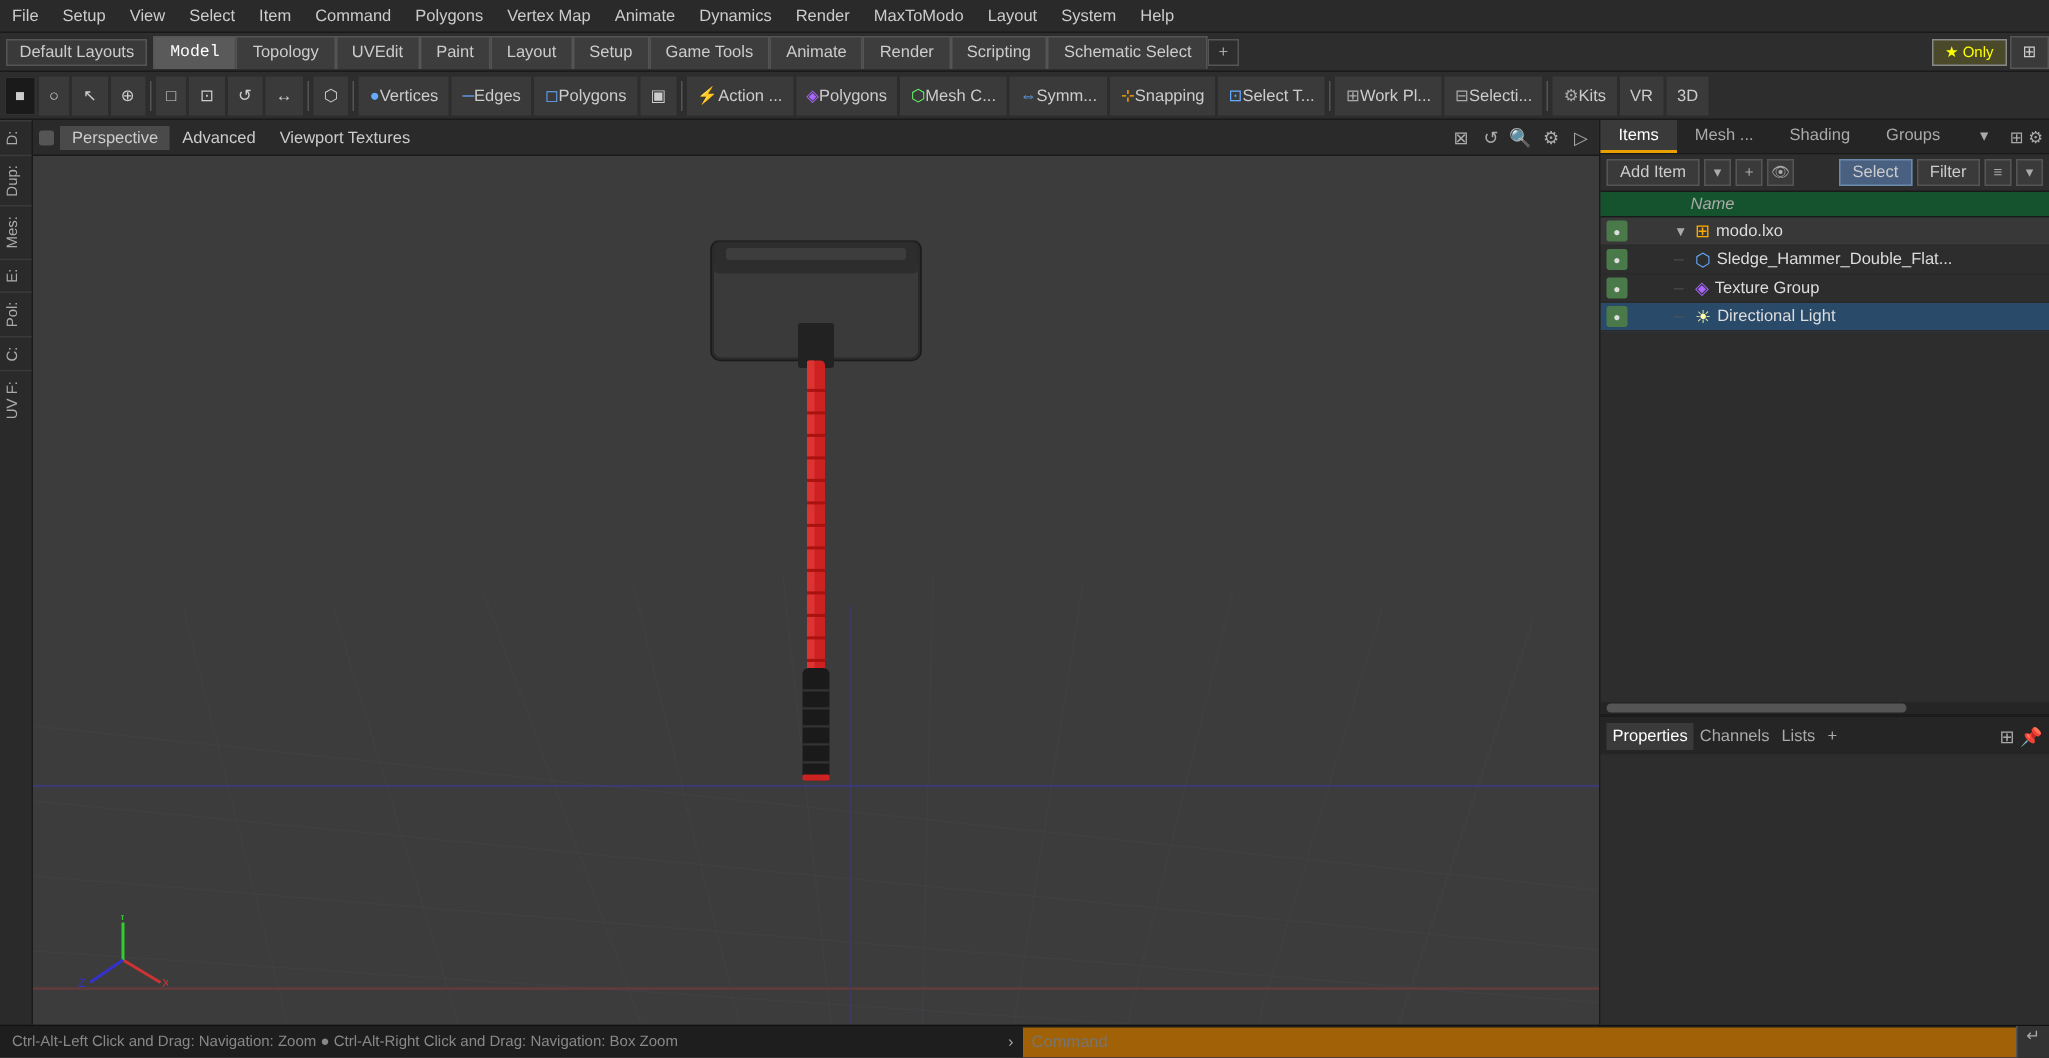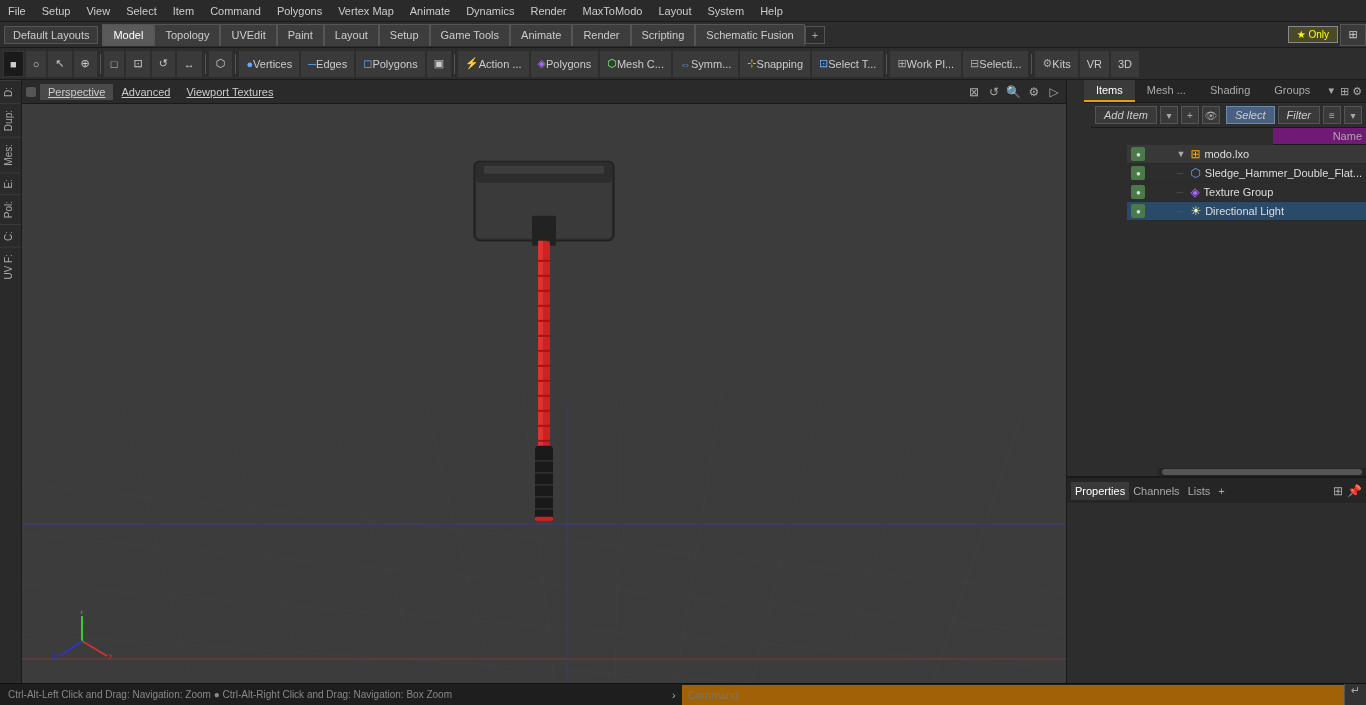--- a/index.html
+++ b/index.html
@@ -7,41 +7,41 @@
 
     
     #menu-bar { display: flex; align-items: center; height: 22px; background: #2a2a2a; border-bottom: 1px solid #1a1a1a; }
     .menu-item { padding: 2px 8px; cursor: pointer; color: #ccc; }
 
     
     #toolbar-layouts { display: flex; align-items: center; height: 26px; background: #2d2d2d; border-bottom: 1px solid #1a1a1a; }
     .layout-dropdown { padding: 2px 8px; background: #3a3a3a; border: 1px solid #555; color: #ccc; font-size: 11px; cursor: pointer; margin-left: 4px; }
     .tab-group { display: flex; align-items: center; margin-left: 4px; }
     .tab-btn { padding: 3px 10px; background: #3d3d3d; border: 1px solid #555; border-bottom: none; color: #ccc; font-size: 11px; cursor: pointer; height: 22px; display: flex; align-items: center; }
-    .tab-btn.active { background: #5a5a5a; color: #fff; }
+    .tab-btn.active { background: #5a5a5a; color: #fff; font-family: Liberation Mono, monospace; }
     .tab-plus { padding: 2px 6px; color: #aaa; cursor: pointer; background: #2d2d2d; border: 1px solid #555; }
     .star-btn { margin-left: auto; padding: 2px 8px; background: #4a4a2a; border: 1px solid #888; color: #ff0; font-size: 10px; cursor: pointer; }
 
     
     #toolbar-tools { display: flex; align-items: center; height: 32px; background: #2d2d2d; border-bottom: 1px solid #1a1a1a; padding: 2px; }
     .tool-btn { padding: 2px 6px; color: #ccc; cursor: pointer; display: flex; align-items: center; font-size: 11px; border: 1px solid transparent; margin: 0 1px; height: 26px; background: #3a3a3a; }
     .tool-sep { width: 1px; height: 20px; background: #555; margin: 0 2px; }
 
     
     #main { display: flex; height: calc(705px - 22px - 26px - 32px - 22px); }
 
     
     #left-sidebar { width: 22px; background: #2a2a2a; border-right: 1px solid #1a1a1a; display: flex; flex-direction: column; }
     .sidebar-tab-v { writing-mode: vertical-rl; transform: rotate(180deg); padding: 6px 3px; font-size: 10px; color: #aaa; cursor: pointer; border-bottom: 1px solid #3a3a3a; text-align: center; }
 
     
     #viewport { flex: 1; position: relative; background: #3c3c3c; overflow: hidden; }
     #viewport-header { display: flex; align-items: center; height: 24px; background: #2a2a2a; border-bottom: 1px solid #1a1a1a; padding: 0 4px; }
     .vp-dot { width: 10px; height: 10px; background: #555; border-radius: 2px; margin-right: 4px; }
-    .vp-tab { padding: 2px 8px; color: #ccc; font-size: 11px; cursor: pointer; text-decoration: underline; }
+    .vp-tab { padding: 2px 8px; color: #ccc; font-size: 11px; cursor: pointer; }
     .vp-tab.active { background: #4a4a4a; }
     .vp-icons { margin-left: auto; display: flex; align-items: center; gap: 4px; }
     .vp-icon { width: 16px; height: 16px; color: #aaa; cursor: pointer; display: flex; align-items: center; justify-content: center; font-size: 12px; }
 
     
     #viewport-canvas { position: relative; height: calc(100% - 24px); overflow: hidden; }
     #grid-canvas { position: absolute; top: 0; left: 0; width: 100%; height: 100%; }
 
     
     #hammer-container { position: absolute; top: 50%; left: 50%; transform: translate(-50%, -58%); }
@@ -54,35 +54,35 @@
 
     
     #status-bar { height: 22px; background: #1e1e1e; display: flex; align-items: center; border-top: 1px solid #111; }
     .status-text { padding: 0 8px; color: #888; font-size: 10px; flex: 1; }
     .status-arrow { padding: 0 6px; color: #aaa; }
     .command-input { flex: 1; background: #a16207; border: none; color: #ccc; font-size: 11px; padding: 0 6px; height: 20px; outline: none; }
     .command-btn { padding: 0 6px; background: #333; border-left: 1px solid #555; height: 22px; color: #aaa; cursor: pointer; }
 
     
     #right-panel { width: 300px; background: #2d2d2d; border-left: 1px solid #1a1a1a; display: flex; flex-direction: column; }
-    #right-panel-top { flex: 1; display: flex; flex-direction: column; border-bottom: 1px solid #1a1a1a; align-items: flex-end; }
+    #right-panel-top { flex: 1; display: flex; flex-direction: column; border-bottom: 1px solid #1a1a1a; }
     #panel-tabs { display: flex; background: #252525; border-bottom: 1px solid #1a1a1a; }
     .panel-tab { padding: 4px 12px; color: #aaa; cursor: pointer; font-size: 11px; }
     .panel-tab.active { color: #fff; background: #3a3a3a; border-bottom: 2px solid #e8a000; }
     .panel-tab-more { margin-left: auto; padding: 4px 6px; color: #aaa; cursor: pointer; }
 
     
     #items-toolbar { display: flex; align-items: center; padding: 3px 4px; background: #2d2d2d; border-bottom: 1px solid #1a1a1a; gap: 3px; }
-    .items-btn { padding: 2px 8px; background: #3a3a3a; border: 1px solid #555; color: #ccc; font-size: 11px; cursor: pointer; font-style: italic; }
+    .items-btn { padding: 2px 8px; background: #3a3a3a; border: 1px solid #555; color: #ccc; font-size: 11px; cursor: pointer; }
     .items-btn.select-btn { background: #4a6080; border-color: #6a8aaa; }
     .items-icon { width: 18px; height: 18px; background: #3a3a3a; border: 1px solid #555; color: #aaa; display: flex; align-items: center; justify-content: center; cursor: pointer; font-size: 10px; }
     .items-spacer { flex: 1; }
 
     
-    #items-list-header { padding: 2px 4px; background: #701a75; border-bottom: 1px solid #1a1a1a; display: flex; align-items: center; }
+    #items-list-header { padding: 2px 4px; background: #14532d; border-bottom: 1px solid #1a1a1a; display: flex; align-items: center; font-style: italic; }
     .col-header { color: #aaa; font-size: 11px; }
 
     
     #items-list { flex: 1; overflow-y: auto; }
     .item-row { display: flex; align-items: center; padding: 2px 4px; border-bottom: 1px solid #2a2a2a; cursor: pointer; }
     .item-vis { width: 14px; height: 14px; background: #666; border-radius: 2px; margin-right: 3px; display: flex; align-items: center; justify-content: center; font-size: 8px; color: #ddd; }
     .item-vis.eye { background: #4a7a4a; }
     .item-expand { width: 10px; color: #aaa; font-size: 9px; }
     .item-name { color: #ddd; font-size: 11px; }
     .item-root { background: #383838; }
@@ -129,21 +129,21 @@
     <div class="tab-btn active">Model</div>
     <div class="tab-btn">Topology</div>
     <div class="tab-btn">UVEdit</div>
     <div class="tab-btn">Paint</div>
     <div class="tab-btn">Layout</div>
     <div class="tab-btn">Setup</div>
     <div class="tab-btn">Game Tools</div>
     <div class="tab-btn">Animate</div>
     <div class="tab-btn">Render</div>
     <div class="tab-btn">Scripting</div>
-    <div class="tab-btn">Schematic Fusion</div>
+    <div class="tab-btn">Schematic Select</div>
     <div class="tab-plus">+</div>
   </div>
   <div style="flex:1"></div>
   <div class="star-btn">★ Only</div>
   <div style="width:26px;height:22px;background:#3a3a3a;border:1px solid #555;display:flex;align-items:center;justify-content:center;cursor:pointer;margin-left:2px;">⊞</div>
 </div>
 
 <div id="toolbar-tools">
   <div class="tool-btn" style="background:#1a1a1a;border-color:#333;">■</div>
   <div class="tool-btn">○</div>

